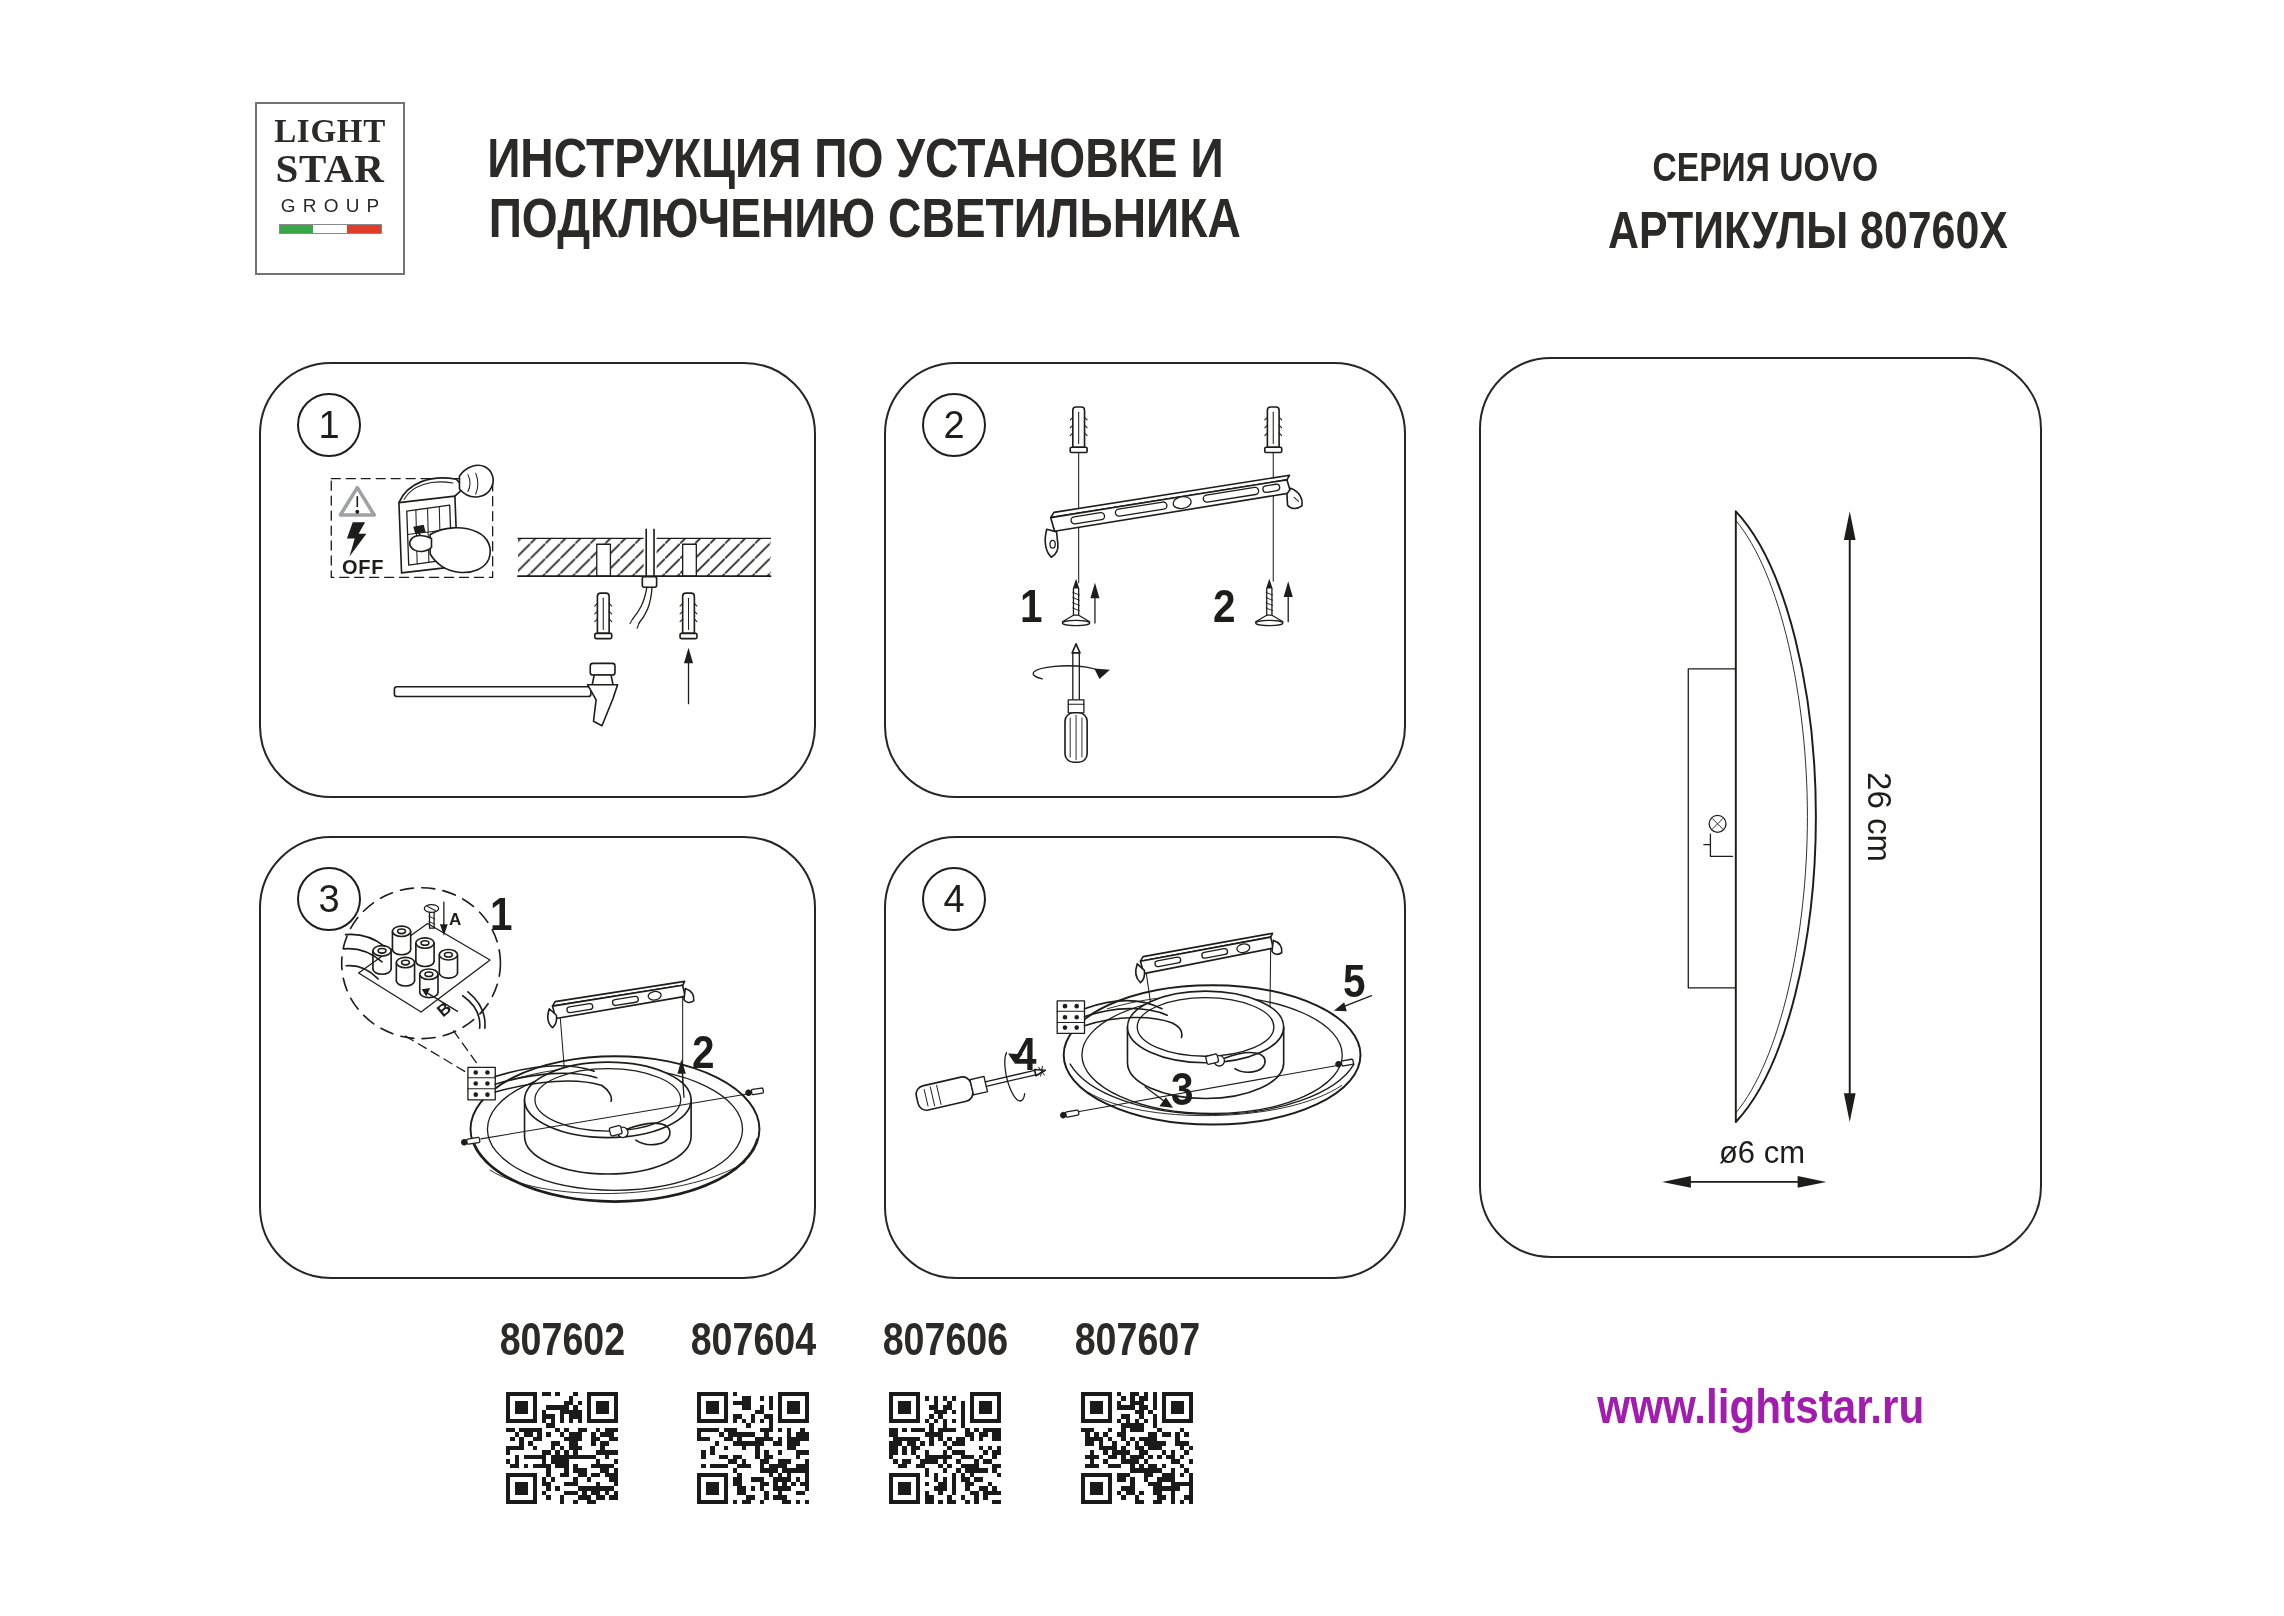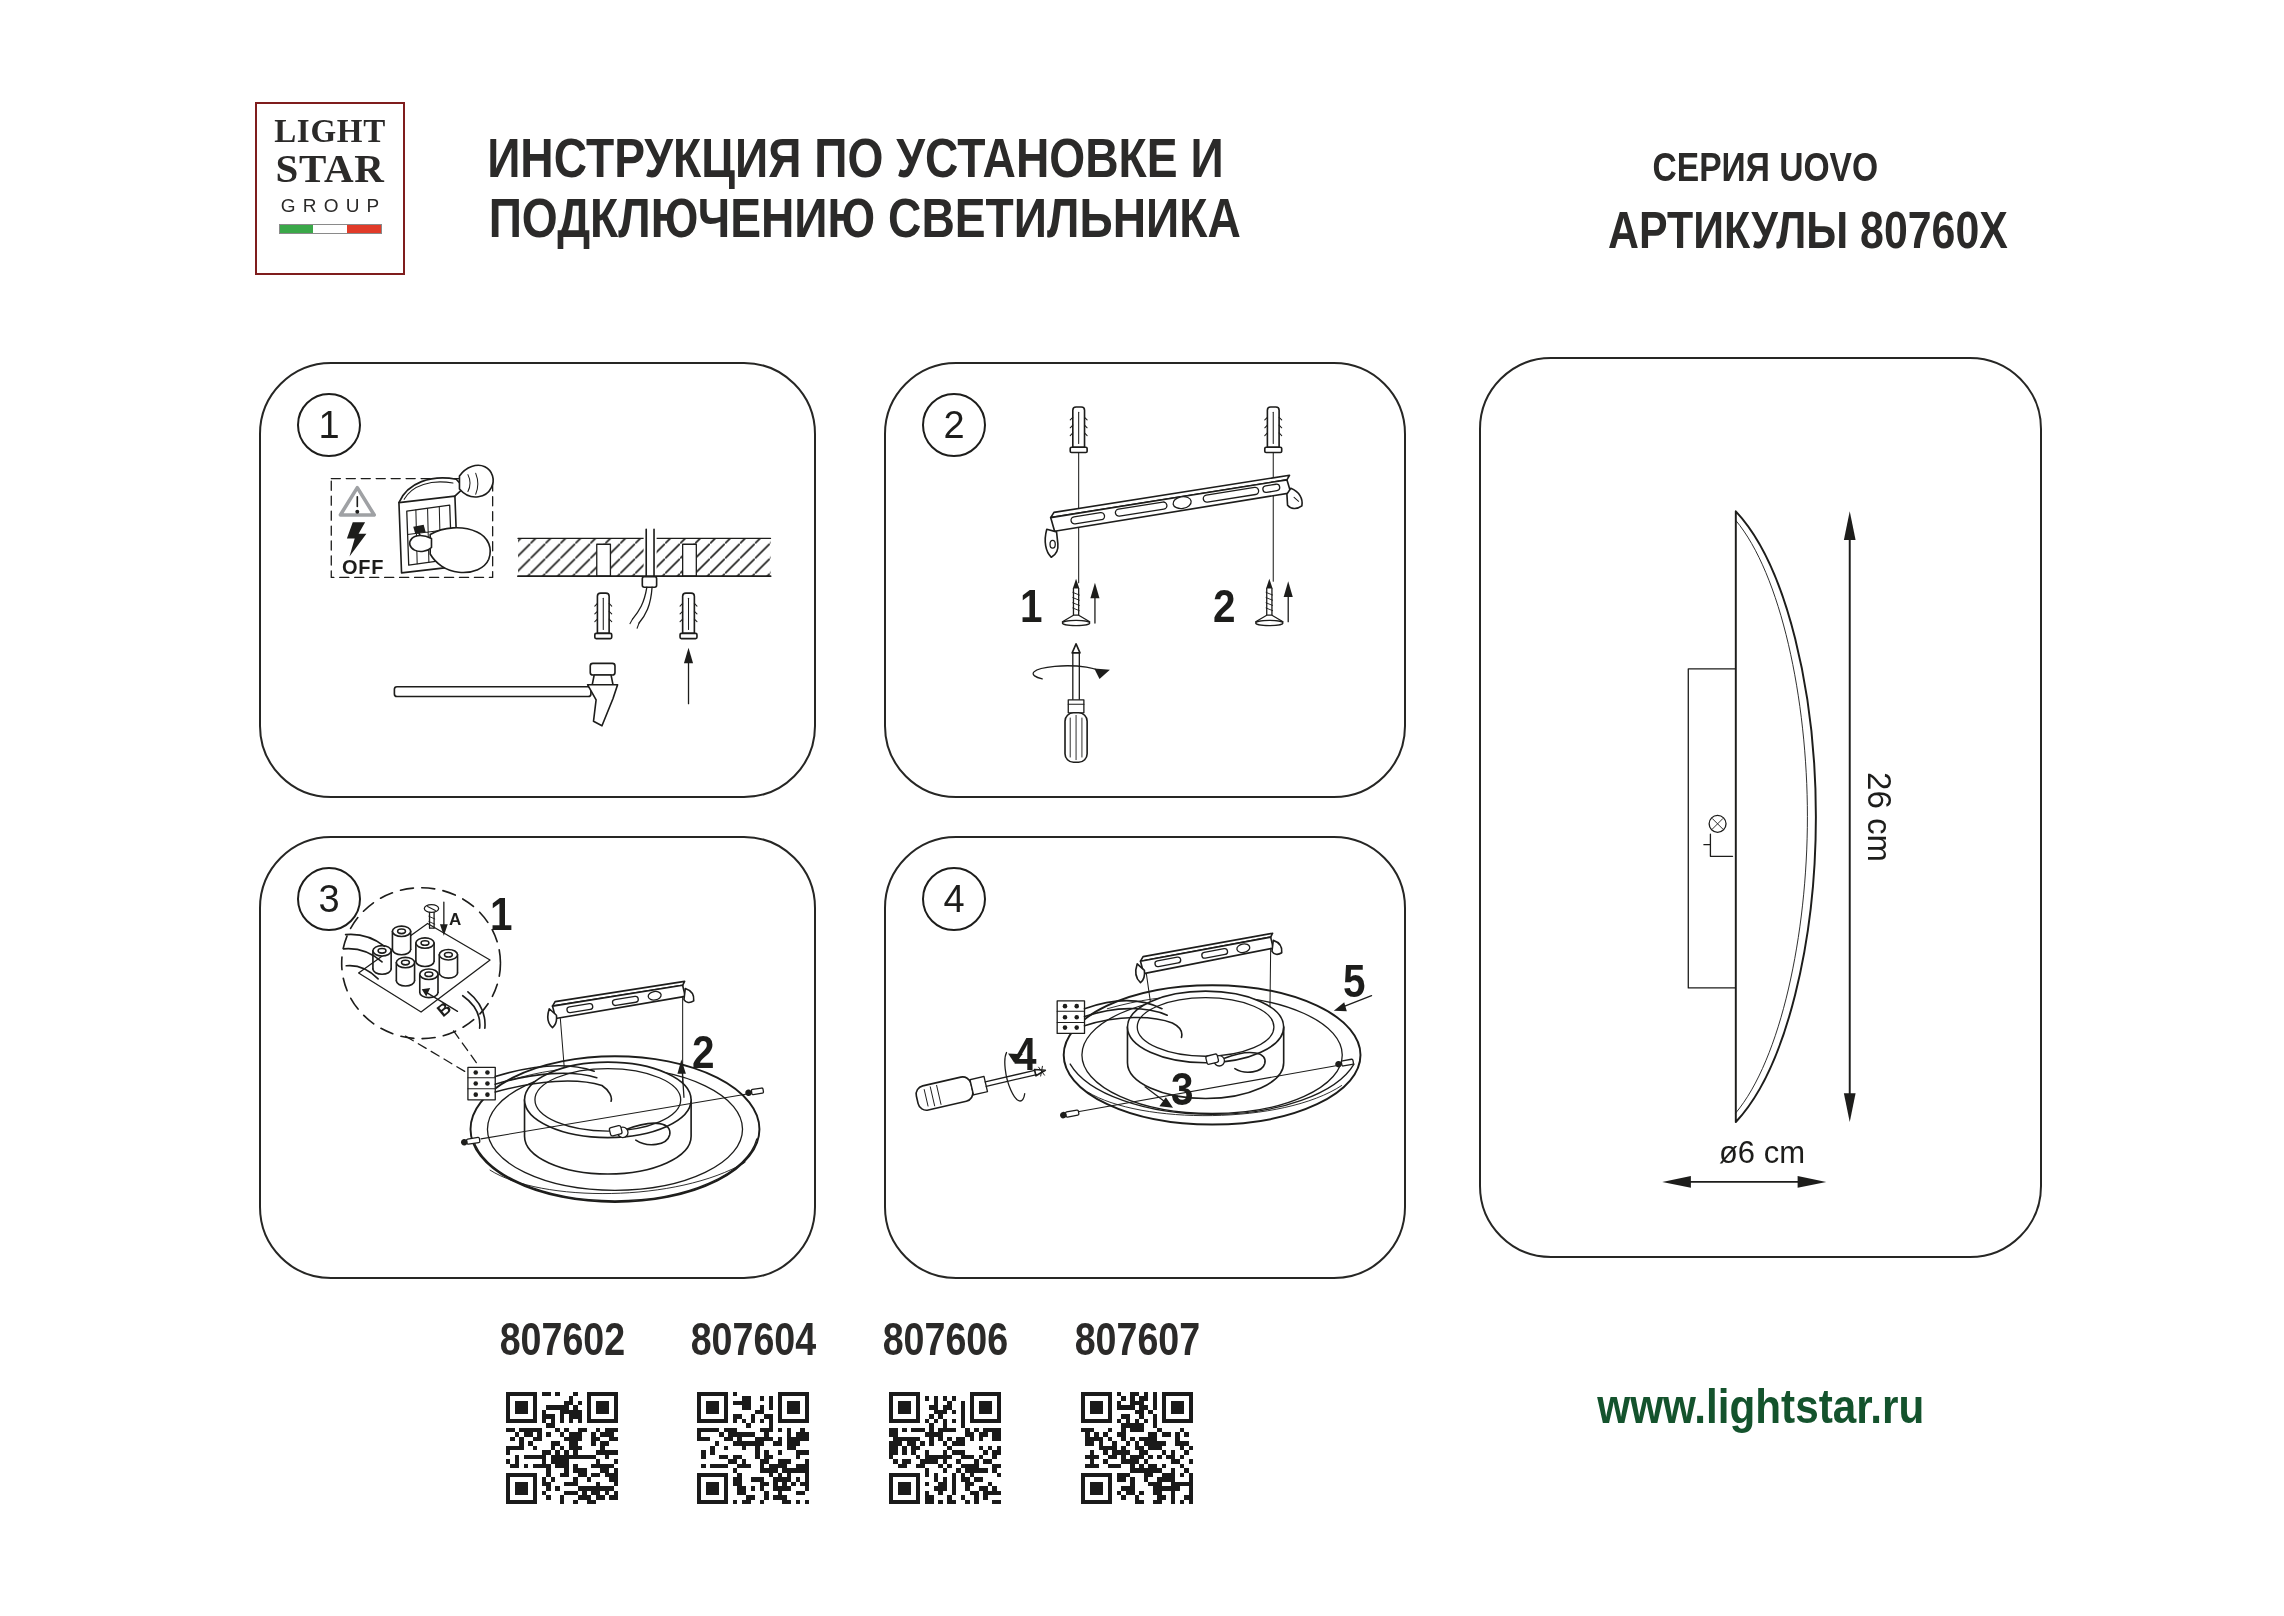--- a/index.html
+++ b/index.html
@@ -2,21 +2,21 @@
 <html style="font-size:10.4px"><head>
 <meta charset="utf-8">
 <style>
   html,body{margin:0;padding:0;}
   body{
     width:2284px;height:1616px;background:#ffffff;position:relative;
     font-family:"Liberation Sans", sans-serif;color:#2b2a29;overflow:hidden;
   }
   .abs{position:absolute;}
   
-  .logo{left:255px;top:102px;width:150px;height:173px;border:2px solid #7f1d1d;text-align:center;box-sizing:border-box;}
+  .logo{left:255px;top:102px;width:150px;height:173px;border:2px solid #737373;text-align:center;box-sizing:border-box;}
   .logo .l1{font-family:"Liberation Serif", serif;font-weight:700;font-size:33px;line-height:34px;margin-top:10.4px;letter-spacing:0.7px;}
   .logo .l2{font-family:"Liberation Serif", serif;font-weight:700;font-size:41px;line-height:40px;letter-spacing:0.7px;}
   .logo .l3{font-size:19px;line-height:22px;letter-spacing:7.2px;text-indent:7.2px;margin-top:7px;text-align:center;}
   .flag{width:103px;height:9.8px;margin:6.5px auto 0;display:flex;border:0.7px solid #8a8a8a;box-sizing:border-box;}
   .flag span{flex:1;}
   .title{left:417px;top:128px;width:846px;text-align:center;font-weight:700;font-size:55px;line-height:60px;white-space:nowrap;text-decoration:underline;}
   .cond{display:inline-block;transform:scaleX(0.84);transform-origin:50% 50%;}
   .series{left:1570px;top:145px;width:391px;text-align:center;font-weight:700;font-size:40px;white-space:nowrap;}
   .artseries{left:1570px;top:201px;width:391px;text-align:right;font-weight:700;font-size:51px;white-space:nowrap;}
   
@@ -37,21 +37,21 @@
   .art .med{stroke-width:2;}
   .art .thick{stroke-width:3;}
   .art .gray{stroke:#9fa1a4;stroke-width:5.5;}
   .art .dash{stroke-dasharray:14 9;}
   .art .dashl{stroke-dasharray:20 13;}
   
   .artcode{width:156px;text-align:center;font-weight:700;font-size:47px;white-space:nowrap;color:#2b2a29;}
   .artcode .cond2{display:inline-block;transform:scaleX(0.8);transform-origin:50% 50%;}
   .qr{width:112px;height:112px;}
   .qr svg{width:100%;height:100%;display:block;}
-  .site{left:1565px;top:1379px;width:391px;text-align:center;font-weight:700;font-size:48px;white-space:nowrap;color:#14532d;}
+  .site{left:1565px;top:1379px;width:391px;text-align:center;font-weight:700;font-size:48px;white-space:nowrap;color:#a21caf;}
 </style>
 </head>
 <body>
 
 <div class="abs logo">
   <div class="l1">LIGHT</div>
   <div class="l2">STAR</div>
   <div class="l3">GROUP</div>
   <div class="flag">
     <span style="background:#3aa849"></span>

